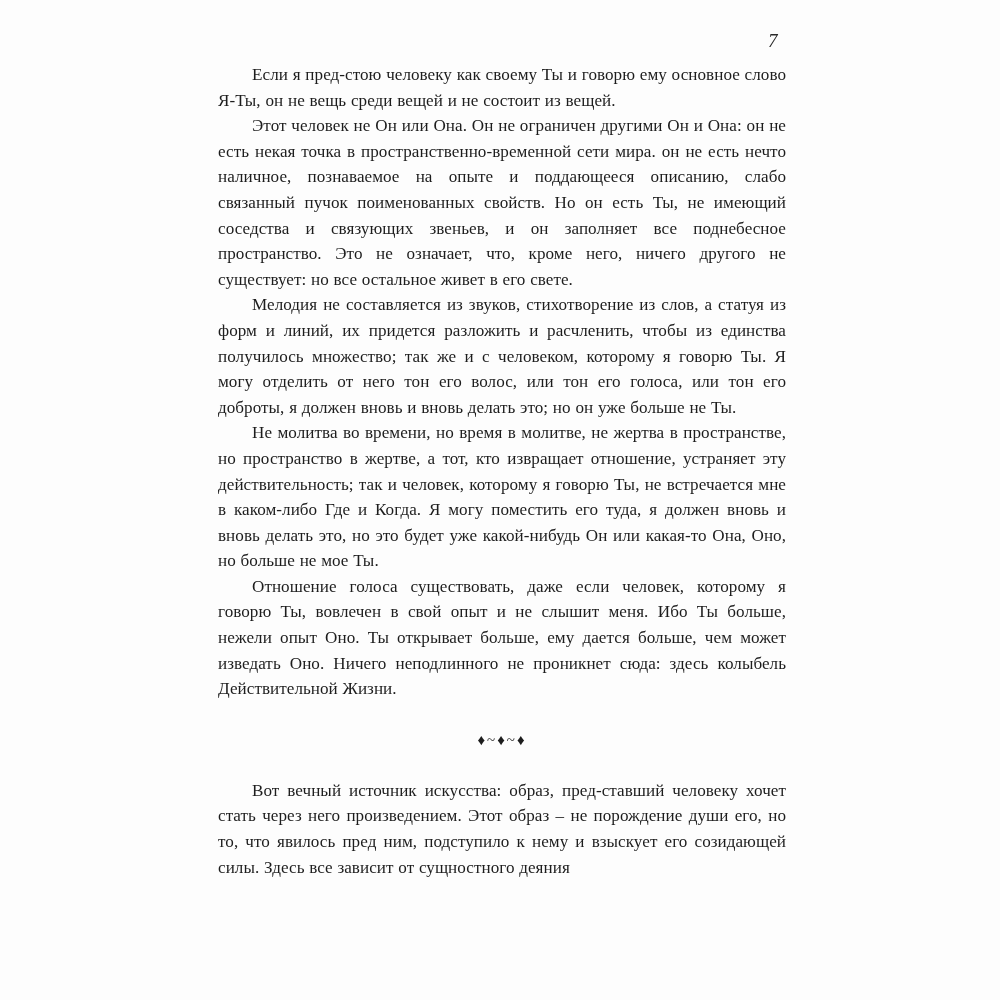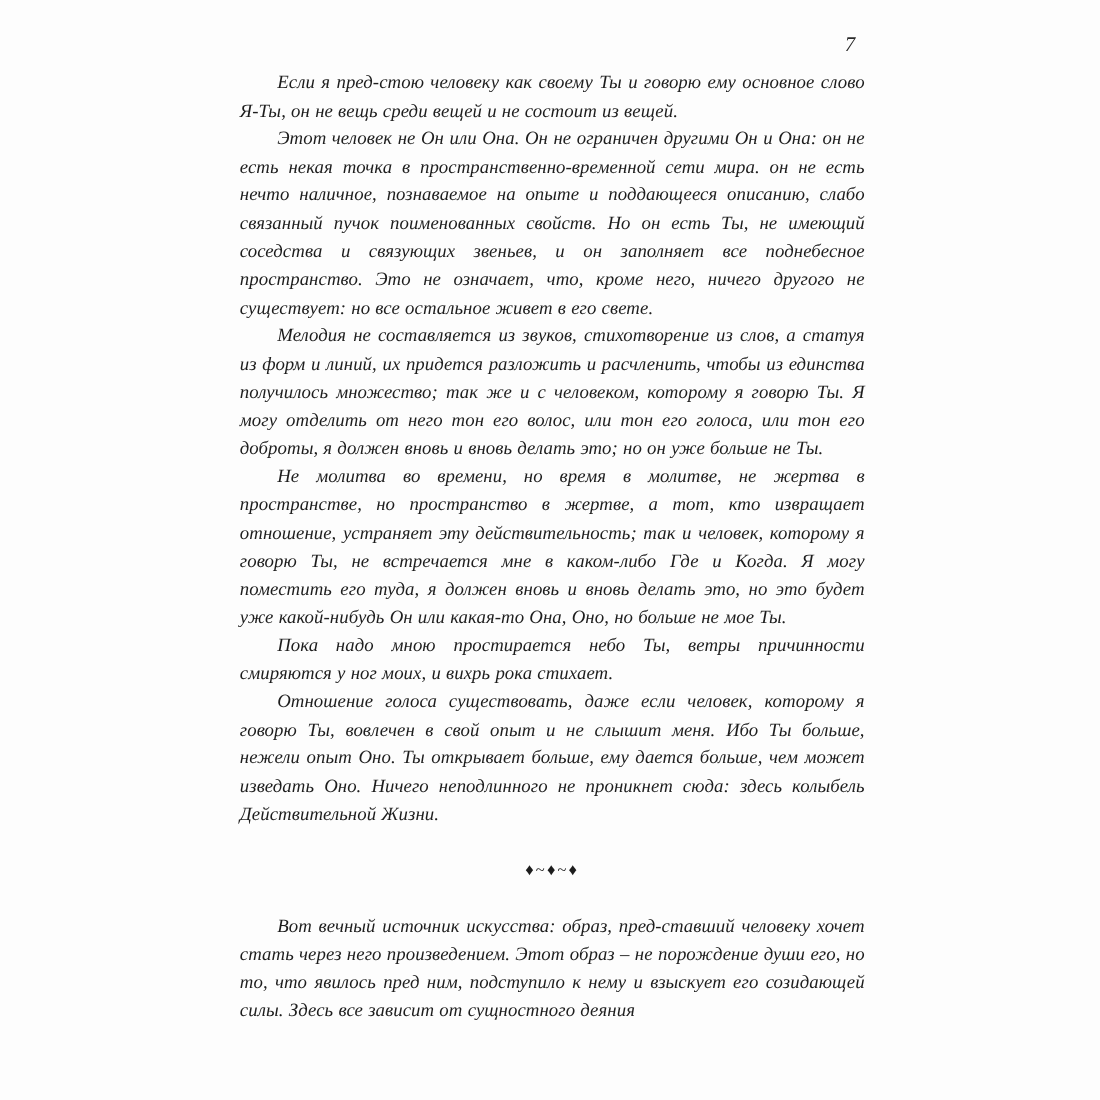--- a/index.html
+++ b/index.html
@@ -39,21 +39,20 @@
   }
   p.para {
     margin: 0;
     text-indent: 34px;
     text-align: justify;
     font-size: 17.1px;
     line-height: 25.6px;
     color: #1d1d1d;
     letter-spacing: 0.05px;
     word-spacing: 0.4px;
-    font-style: italic;
     -webkit-font-smoothing: antialiased;
   }
   p.para.last-line-natural {
     text-align: justify;
   }
   .ornament {
     text-align: center;
     font-size: 15px;
     letter-spacing: 2px;
     color: #1d1d1d;
@@ -67,21 +66,20 @@
 <div class="page">
 
   <div class="page-number">7</div>
 
   <div class="text-column">
 
     <p class="para">Если я пред-стою человеку как своему Ты и говорю ему основное слово Я-Ты, он не вещь среди вещей и не состоит из вещей.</p>
     <p class="para">Этот человек не Он или Она. Он не ограничен другими Он и Она: он не есть некая точка в пространственно-временной сети мира. он не есть нечто наличное, познаваемое на опыте и поддающееся описанию, слабо связанный пучок поименованных свойств. Но он есть Ты, не имеющий соседства и связующих звеньев, и он заполняет все поднебесное пространство. Это не означает, что, кроме него, ничего другого не существует: но все остальное живет в его свете.</p>
     <p class="para">Мелодия не составляется из звуков, стихотворение из слов, а статуя из форм и линий, их придется разложить и расчленить, чтобы из единства получилось множество; так же и с человеком, которому я говорю Ты. Я могу отделить от него тон его волос, или тон его голоса, или тон его доброты, я должен вновь и вновь делать это; но он уже больше не Ты.</p>
     <p class="para">Не молитва во времени, но время в молитве, не жертва в пространстве, но пространство в жертве, а тот, кто извращает отношение, устраняет эту действительность; так и человек, которому я говорю Ты, не встречается мне в каком-либо Где и Когда. Я могу поместить его туда, я должен вновь и вновь делать это, но это будет уже какой-нибудь Он или какая-то Она, Оно, но больше не мое Ты.</p>
-    <p class="para">Пока надо мною простирается небо Ты, ветры причинности смиряются у ног моих, и вихрь рока стихает.</p>
     <p class="para">Отношение голоса существовать, даже если человек, которому я говорю Ты, вовлечен в свой опыт и не слышит меня. Ибо Ты больше, нежели опыт Оно. Ты открывает больше, ему дается больше, чем может изведать Оно. Ничего неподлинного не проникнет сюда: здесь колыбель Действительной Жизни.</p>
 
     <div class="ornament">♦~♦~♦</div>
 
     <p class="para last-line-natural">Вот вечный источник искусства: образ, пред-ставший человеку хочет стать через него произведением. Этот образ – не порождение души его, но то, что явилось пред ним, подступило к нему и взыскует его созидающей силы. Здесь все зависит от сущностного деяния</p>
 
   </div>
 </div>
 
 </body></html>

